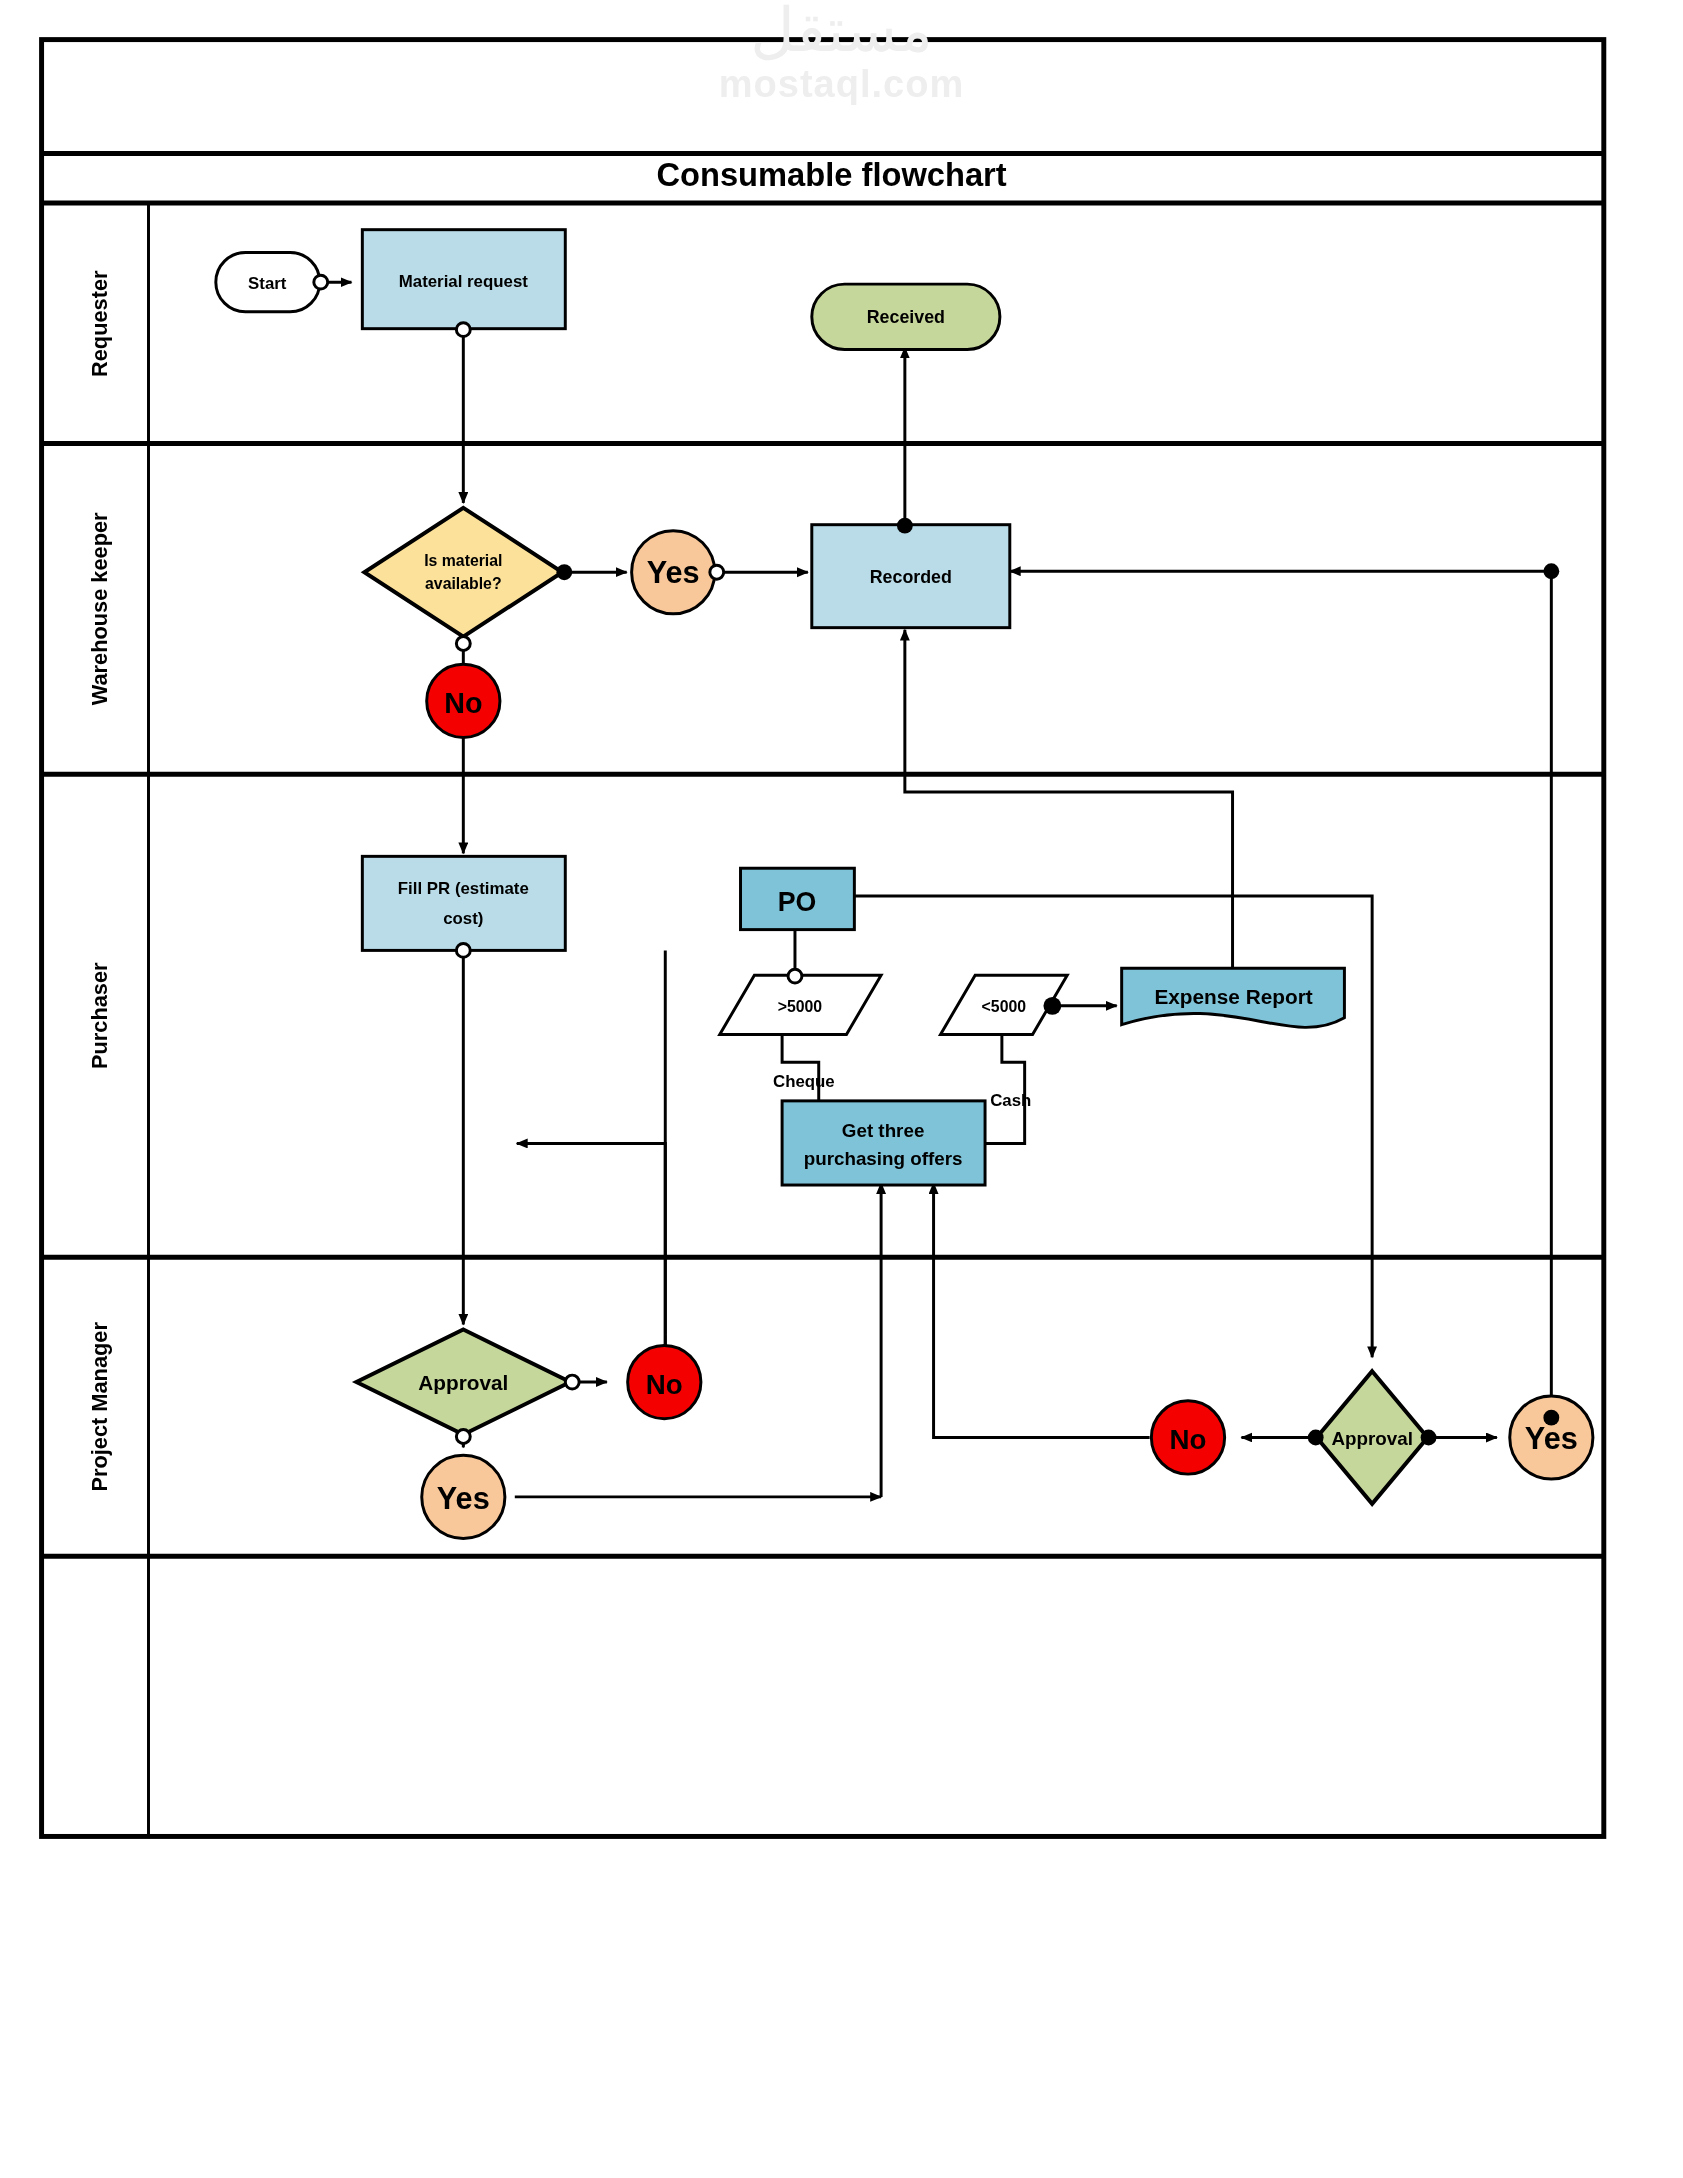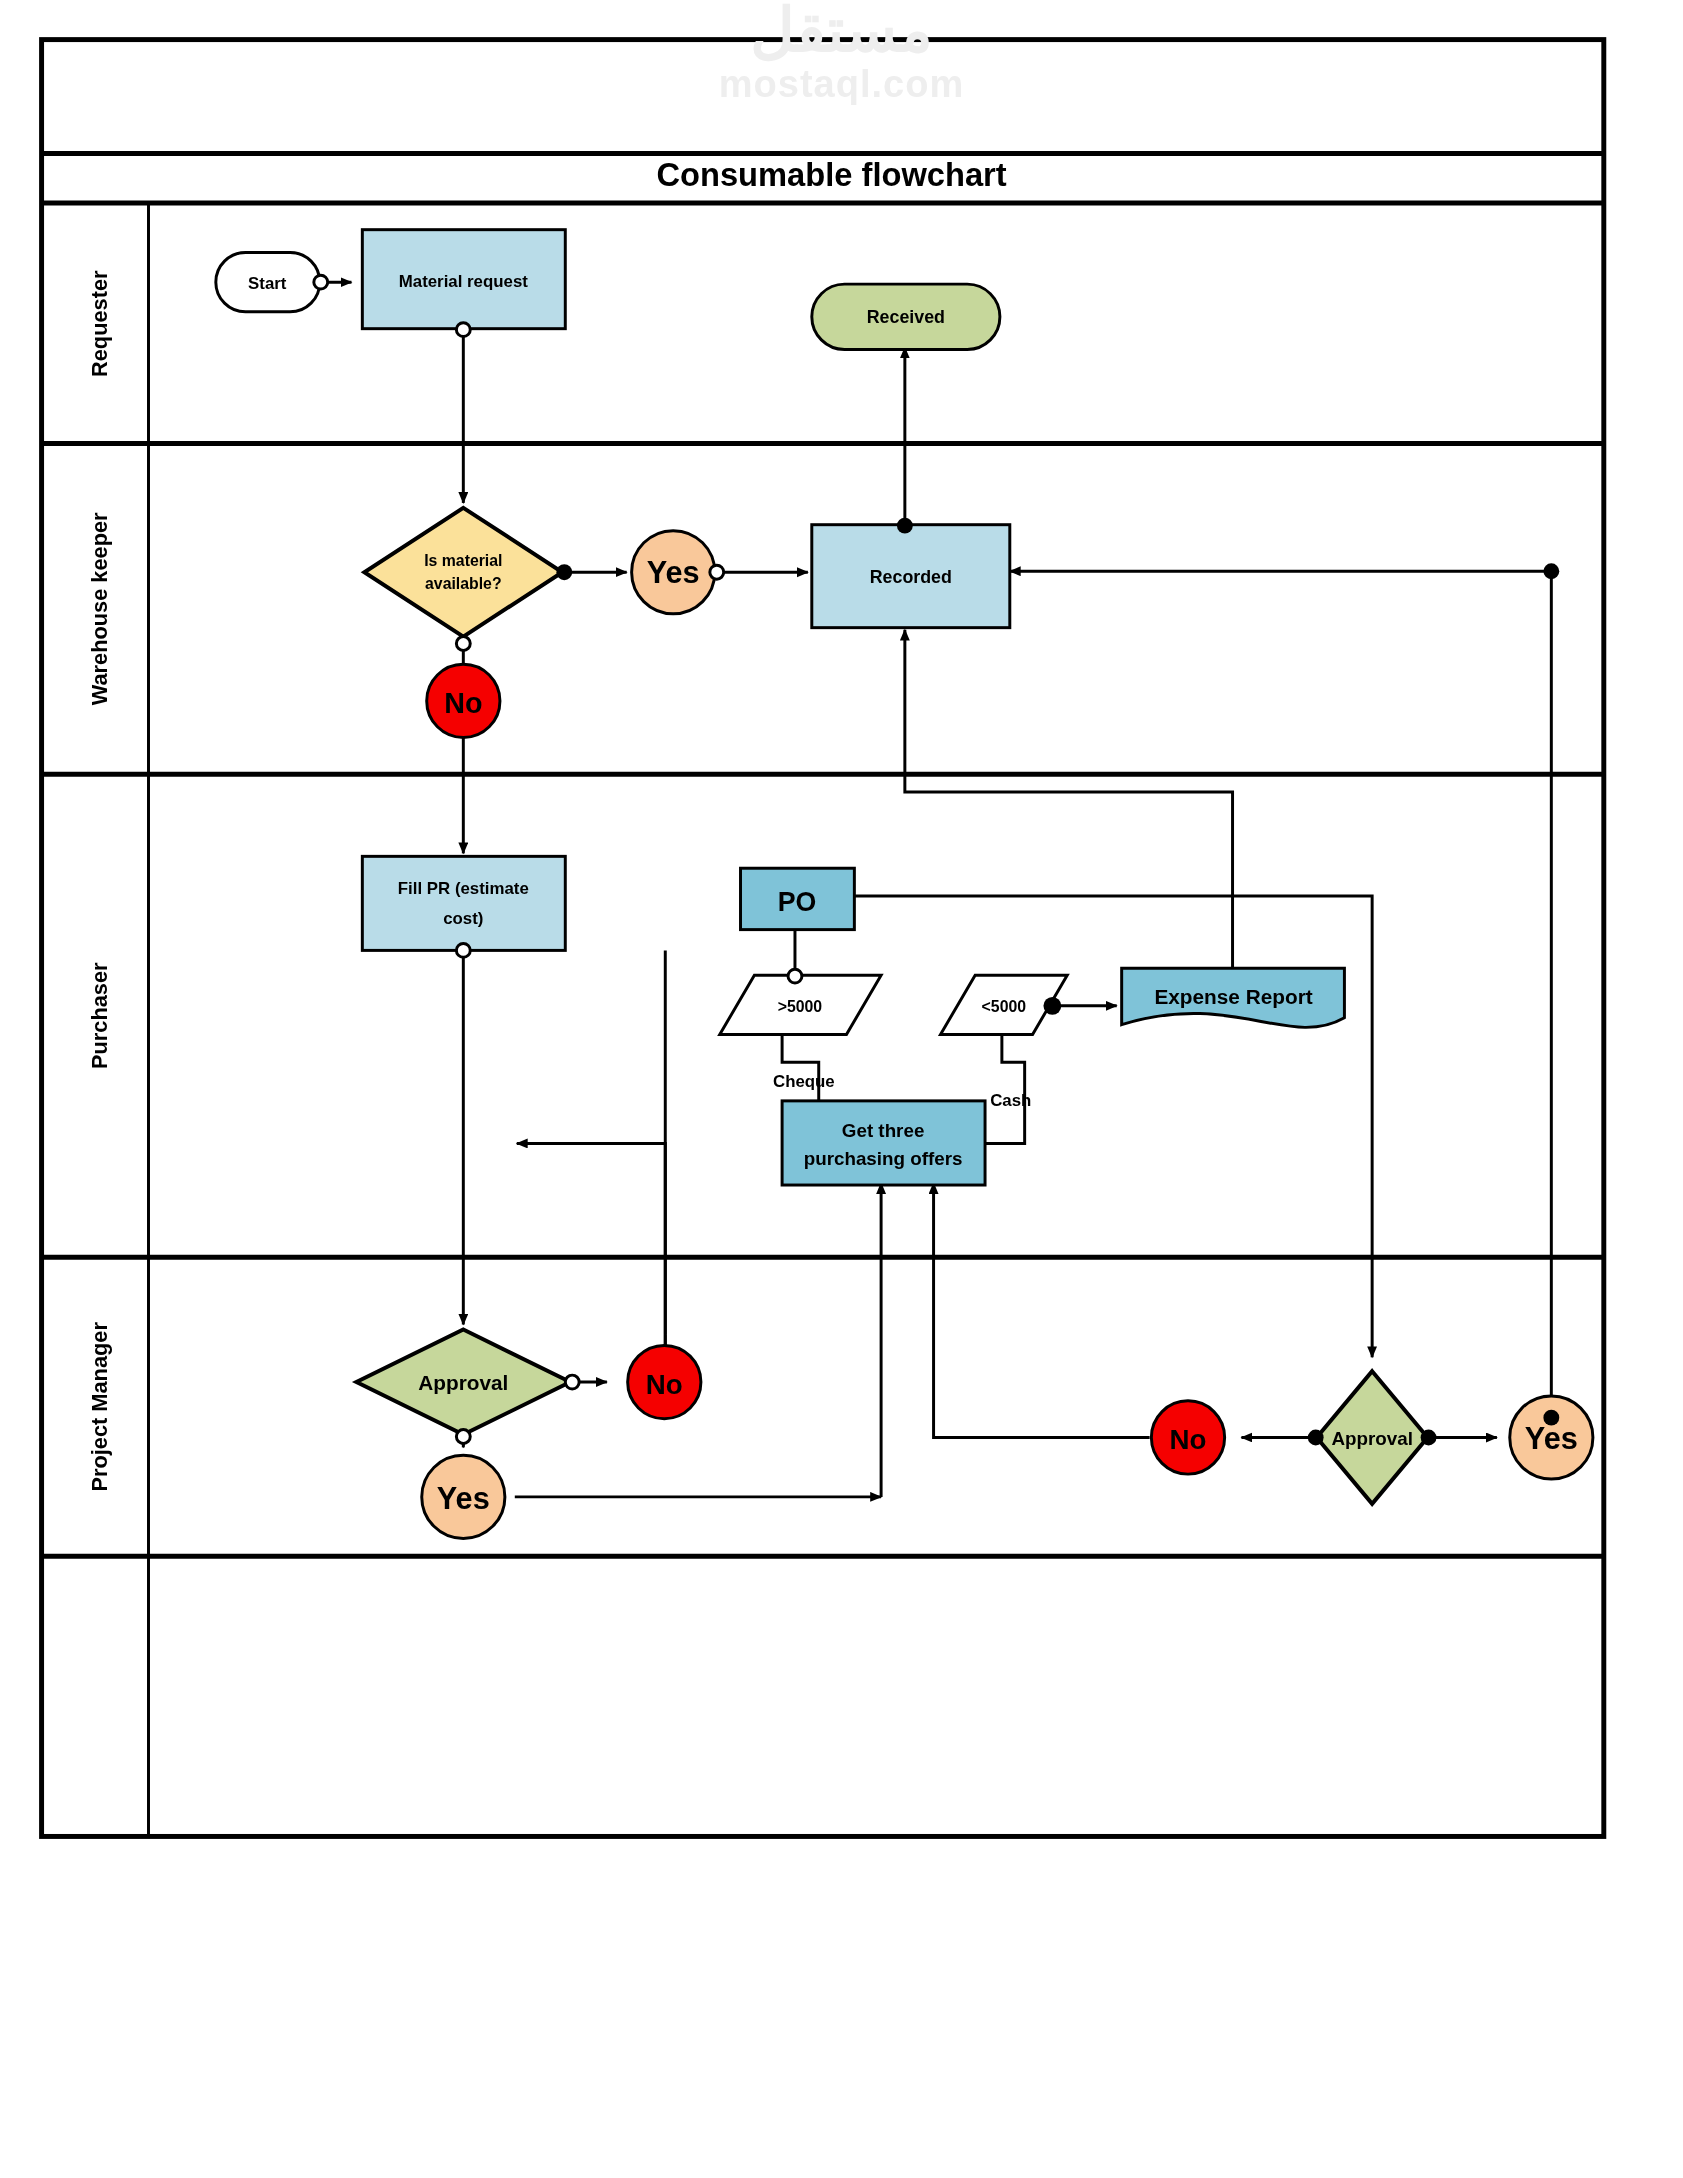--- a/index.html
+++ b/index.html
@@ -1,21 +1,21 @@
 <!DOCTYPE html>
 <html><head>
 <meta charset="utf-8">
 <style>
   html,body{margin:0;padding:0;background:#ffffff;}
   body{width:1683px;height:2178px;font-family:"Liberation Sans",sans-serif;position:relative;overflow:hidden;}
   #stage{position:absolute;left:0;top:0;width:1683px;height:2178px;}
   svg#flow{position:absolute;left:0;top:0;width:1683px;height:2178px;display:block;}
   .lbl{font-family:"Liberation Sans",sans-serif;font-weight:bold;fill:#000;}
   .watermark{position:absolute;left:0;top:2030;width:1683px;text-align:center;color:#eeeeee;}
-  .wm-ar{font-size:61px;font-weight:bold;line-height:1.0;letter-spacing:2px;}
+  .wm-ar{font-size:61px;font-weight:normal;line-height:1.0;letter-spacing:2px;}
   .wm-en{font-size:38px;font-weight:bold;letter-spacing:1px;margin-top:2px;}
 </style>
 </head>
 <body>
 
 <div id="stage">
 
   <svg id="flow" viewBox="0 0 1700 2200">
     <defs>
       <marker id="arrow" markerWidth="13" markerHeight="13" refX="11" refY="5" orient="auto" markerUnits="userSpaceOnUse">

